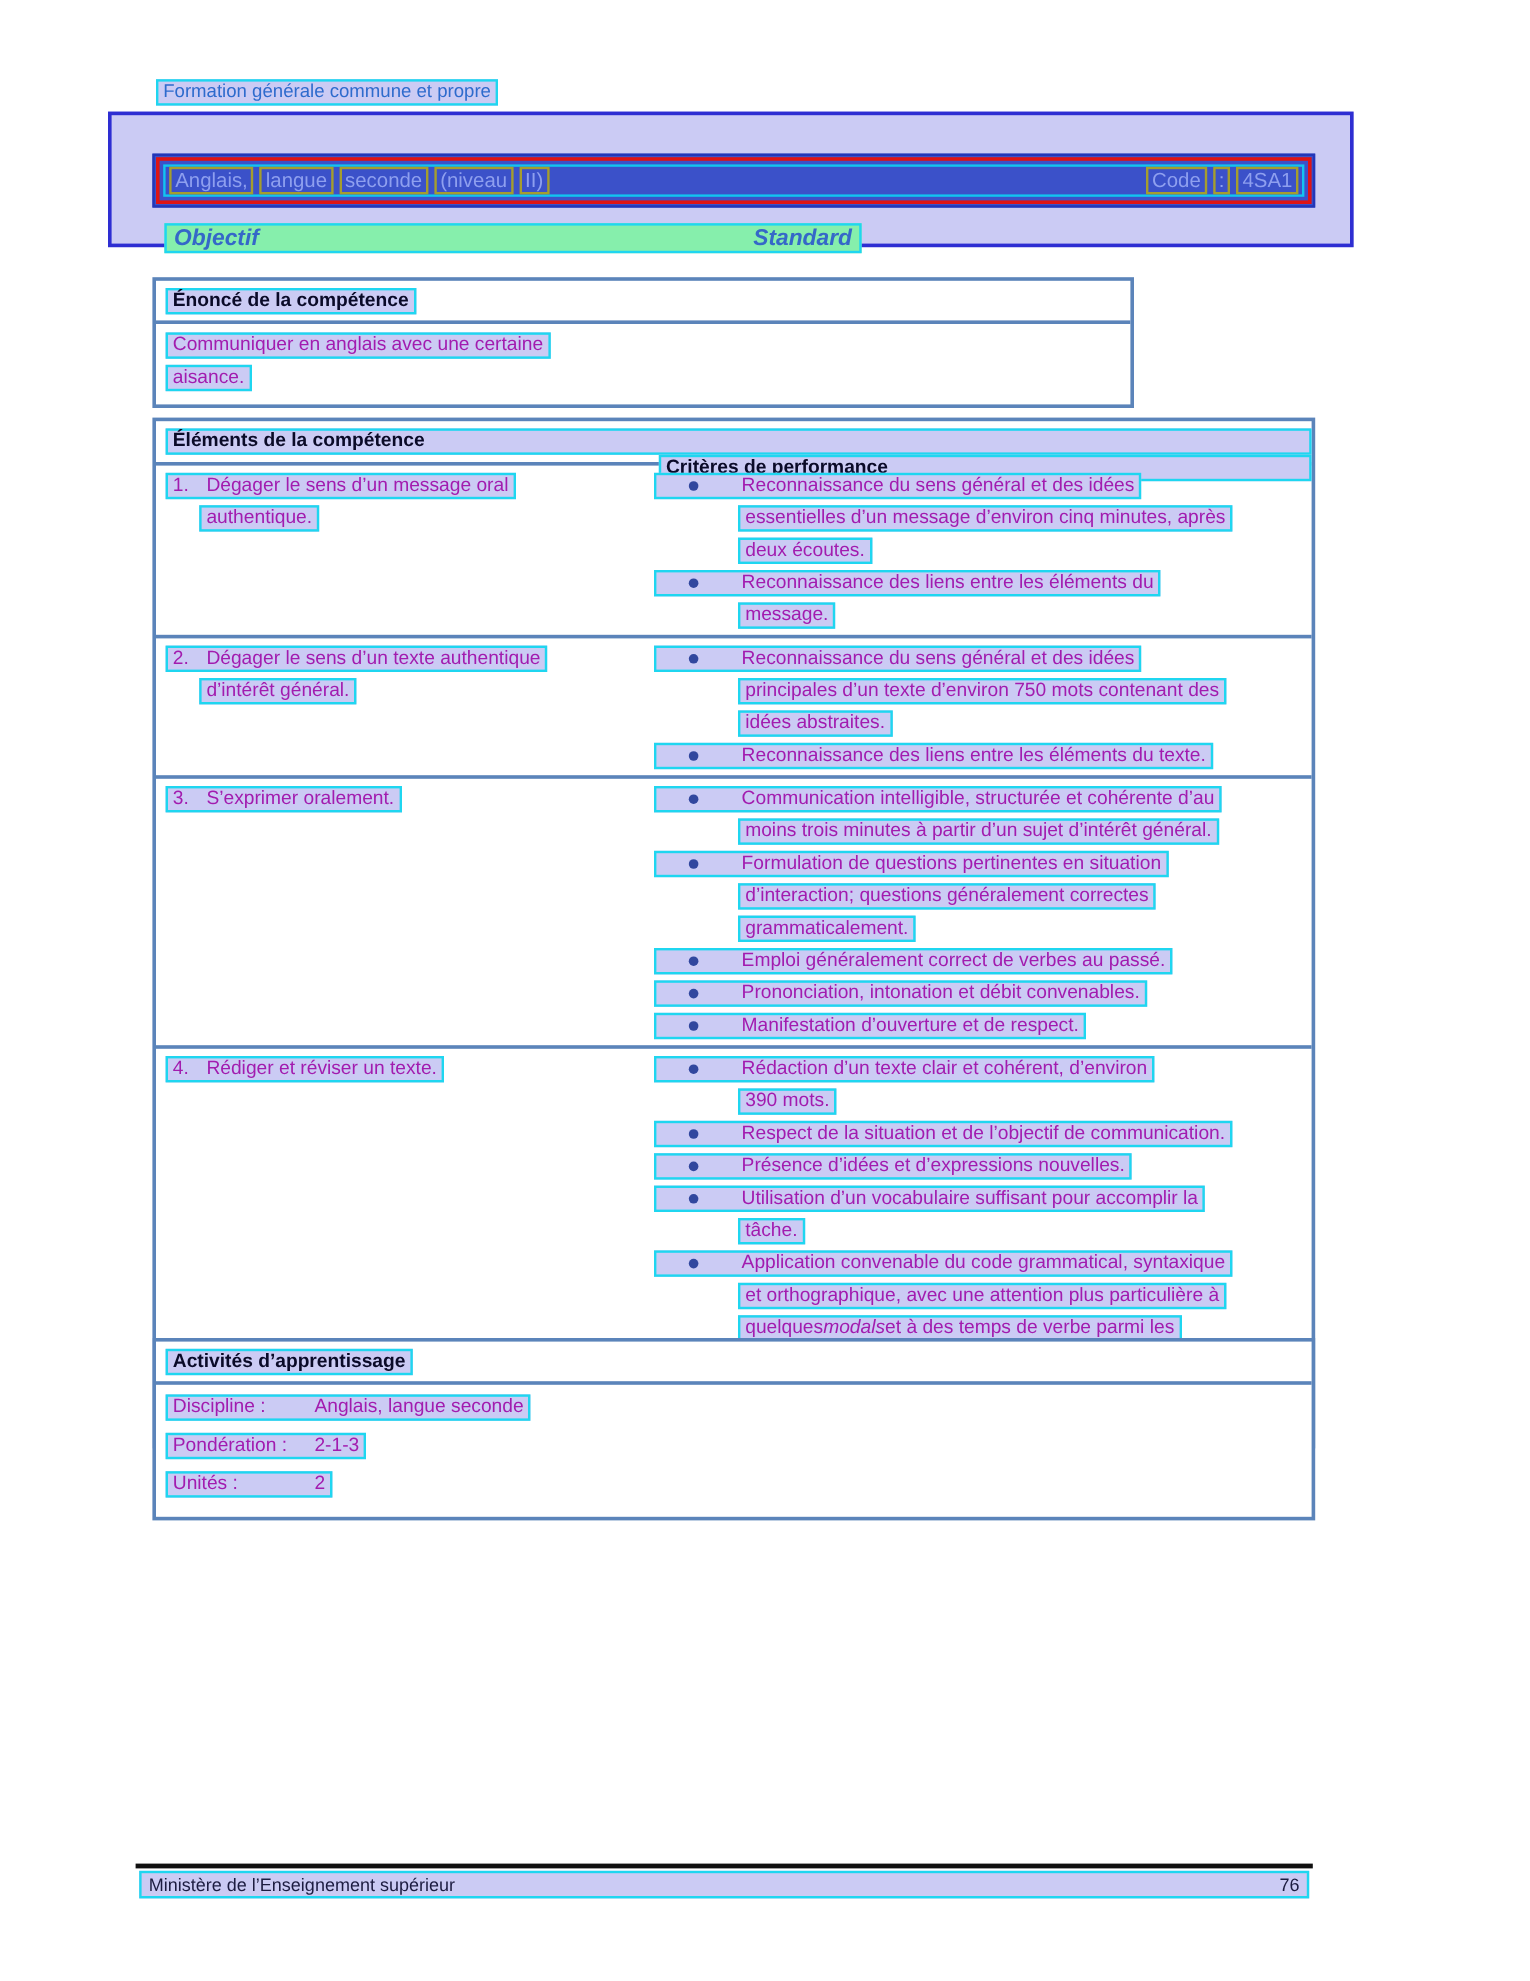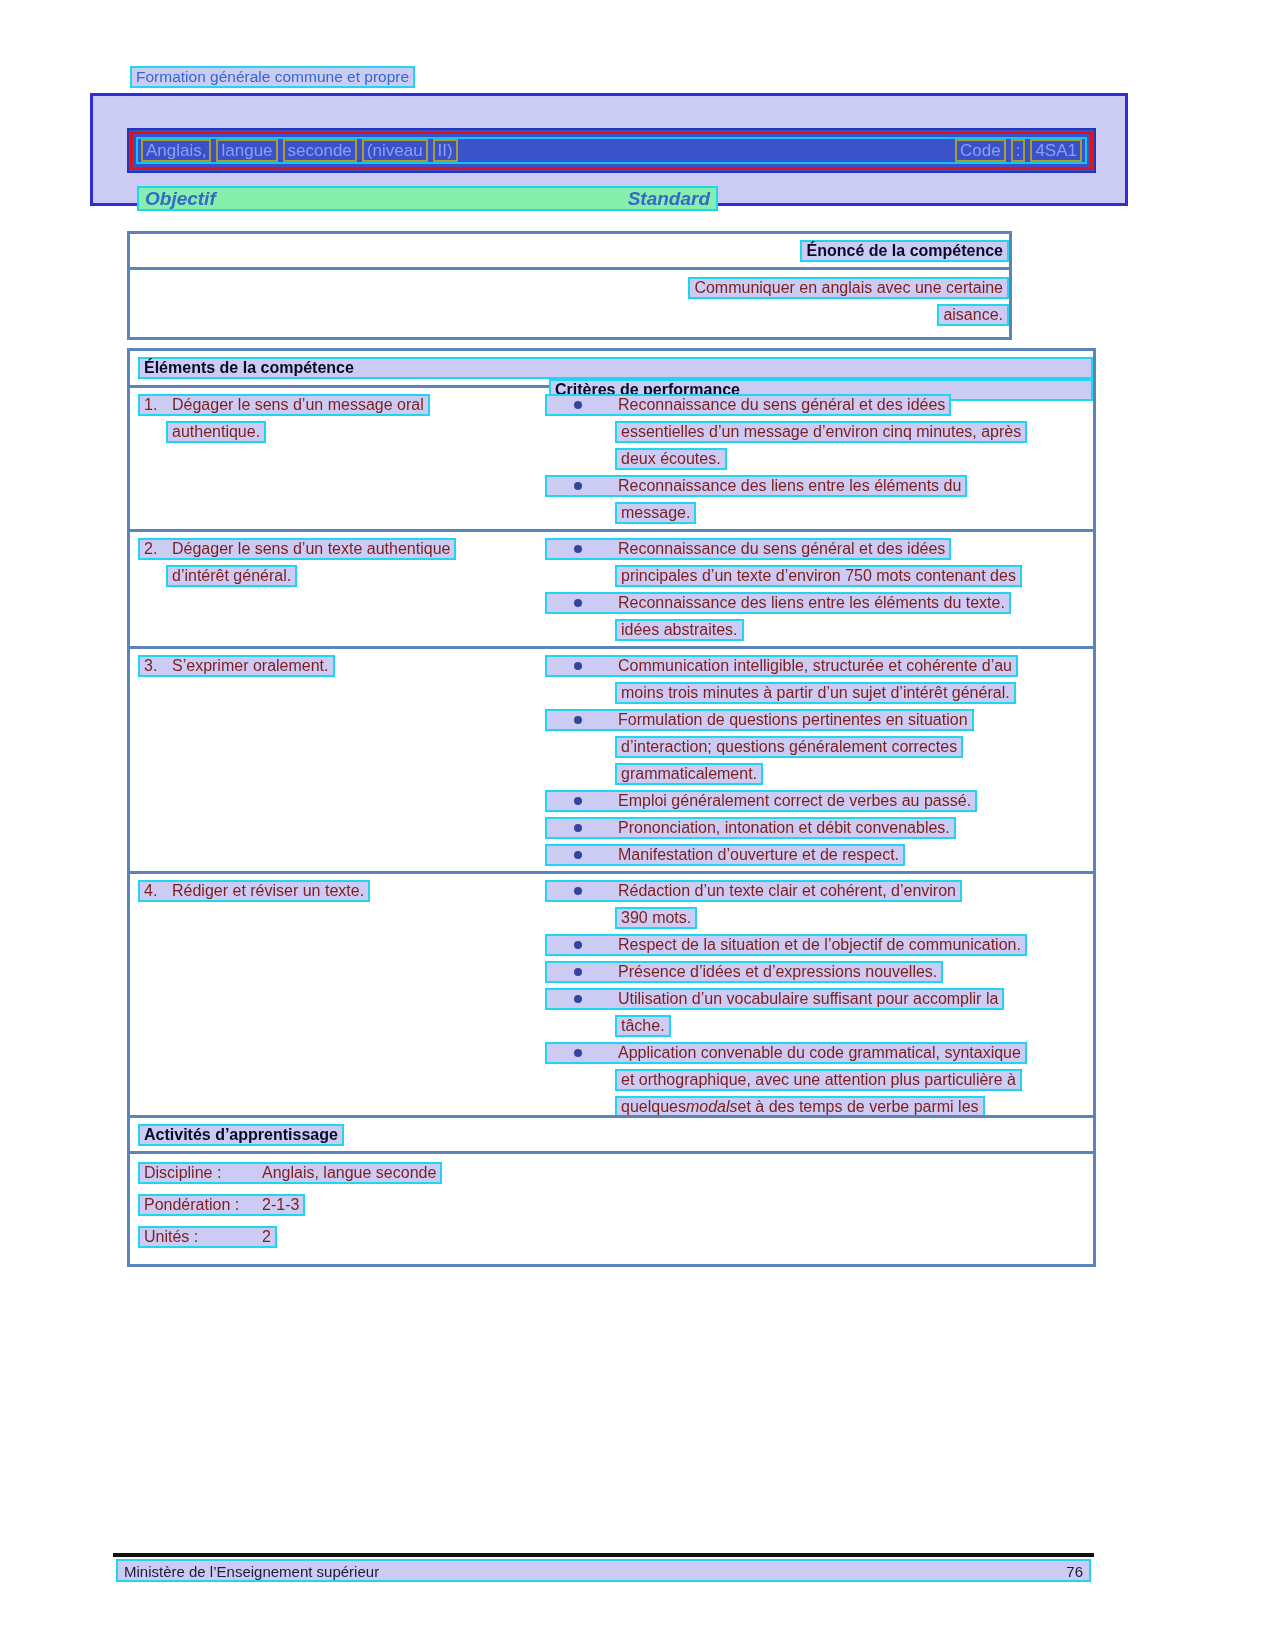--- a/index.html
+++ b/index.html
@@ -6,21 +6,21 @@
   html,body { background:#ffffff; }
   body { font-family:"Liberation Sans", sans-serif; }
   .page { position:relative; width:1275px; height:1651px; background:#ffffff; overflow:hidden; }
   .abs { position:absolute; }
 
   
   .hl {
     display:inline-flex; align-items:center;
     background:#cbcbf4; border:2px solid #1fd6f0;
     padding:1px 4px; height:22px;
-    font-size:16px; color:#7f1d1d; white-space:nowrap;
+    font-size:16px; color:#a21caf; white-space:nowrap;
   }
   .tline { white-space:nowrap; margin-bottom:2.5px; height:24.5px; }
   .tline27 { white-space:nowrap; margin-bottom:5px; height:27px; }
 
   
   .running-head .hl { color:#2e6bcd; font-size:15.5px; }
 
   
   .header-box { left:90px; top:93px; width:1038px; height:113px;
     background:#cbcbf4; border:3px solid #2e2ed2; }
@@ -40,21 +40,21 @@
   
   .obj-band { left:137px; top:186px; width:581px; height:25px;
     background:#86efac; border:2px solid #1fd6f0;
     display:flex; justify-content:space-between; align-items:center; padding:0 6px; }
   .obj-band span { font-weight:bold; font-style:italic; font-size:19px; color:#3568c8; }
 
   
   .doc-table { border:3px solid #5b84ba; background:#ffffff; }
   .t-head { border-bottom:3px solid #5b84ba; padding:6px 0 0 8px; }
   .t-head .hl { font-weight:bold; color:#0a0a28; }
-  .t1 { left:127px; top:231px; width:885px;text-align:right; }
+  .t1 { left:127px; top:231px; width:818px; }
   .t1 .t-head { height:36px; }
   .t1-body { padding:7px 0 6px 8px; }
 
   .t2 { left:127px; top:348px; width:969px; }
   .t2 .t-head { height:37px; display:flex;flex-direction:column; }
   .t2 .t-head .cell2 { margin-left:411px; }
   .t2-row { display:flex; border-top:3px solid #5b84ba; padding-top:6px; }
   .t2-row:first-of-type { border-top:none; }
   .t2-c1 { width:415px; padding-left:8px; }
   .t2-c2 { flex:1; }
@@ -168,26 +168,26 @@
               </span></div>
           </div>
           <div class="t2-c2">
             <div class="tline"><span class="hl bl">
                 <span class="bdot"></span>
                 <span>Reconnaissance du sens général et des idées</span>
               </span></div>
             <div class="tline"><span class="hl contb">
                 <span>principales d’un texte d’environ 750 mots contenant des</span>
               </span></div>
+            <div class="tline"><span class="hl contb">
+                <span>idées abstraites.</span>
+              </span></div>
             <div class="tline"><span class="hl bl">
                 <span class="bdot"></span>
                 <span>Reconnaissance des liens entre les éléments du texte.</span>
-              </span></div>
-            <div class="tline"><span class="hl contb">
-                <span>idées abstraites.</span>
               </span></div>
           </div>
         </div>
         <div class="t2-row" style="min-height: 194px;">
           <div class="t2-c1">
             <div class="tline"><span class="hl">
                 <span class="numw">3.</span>
                 <span>S’exprimer oralement.</span>
               </span></div>
           </div>

